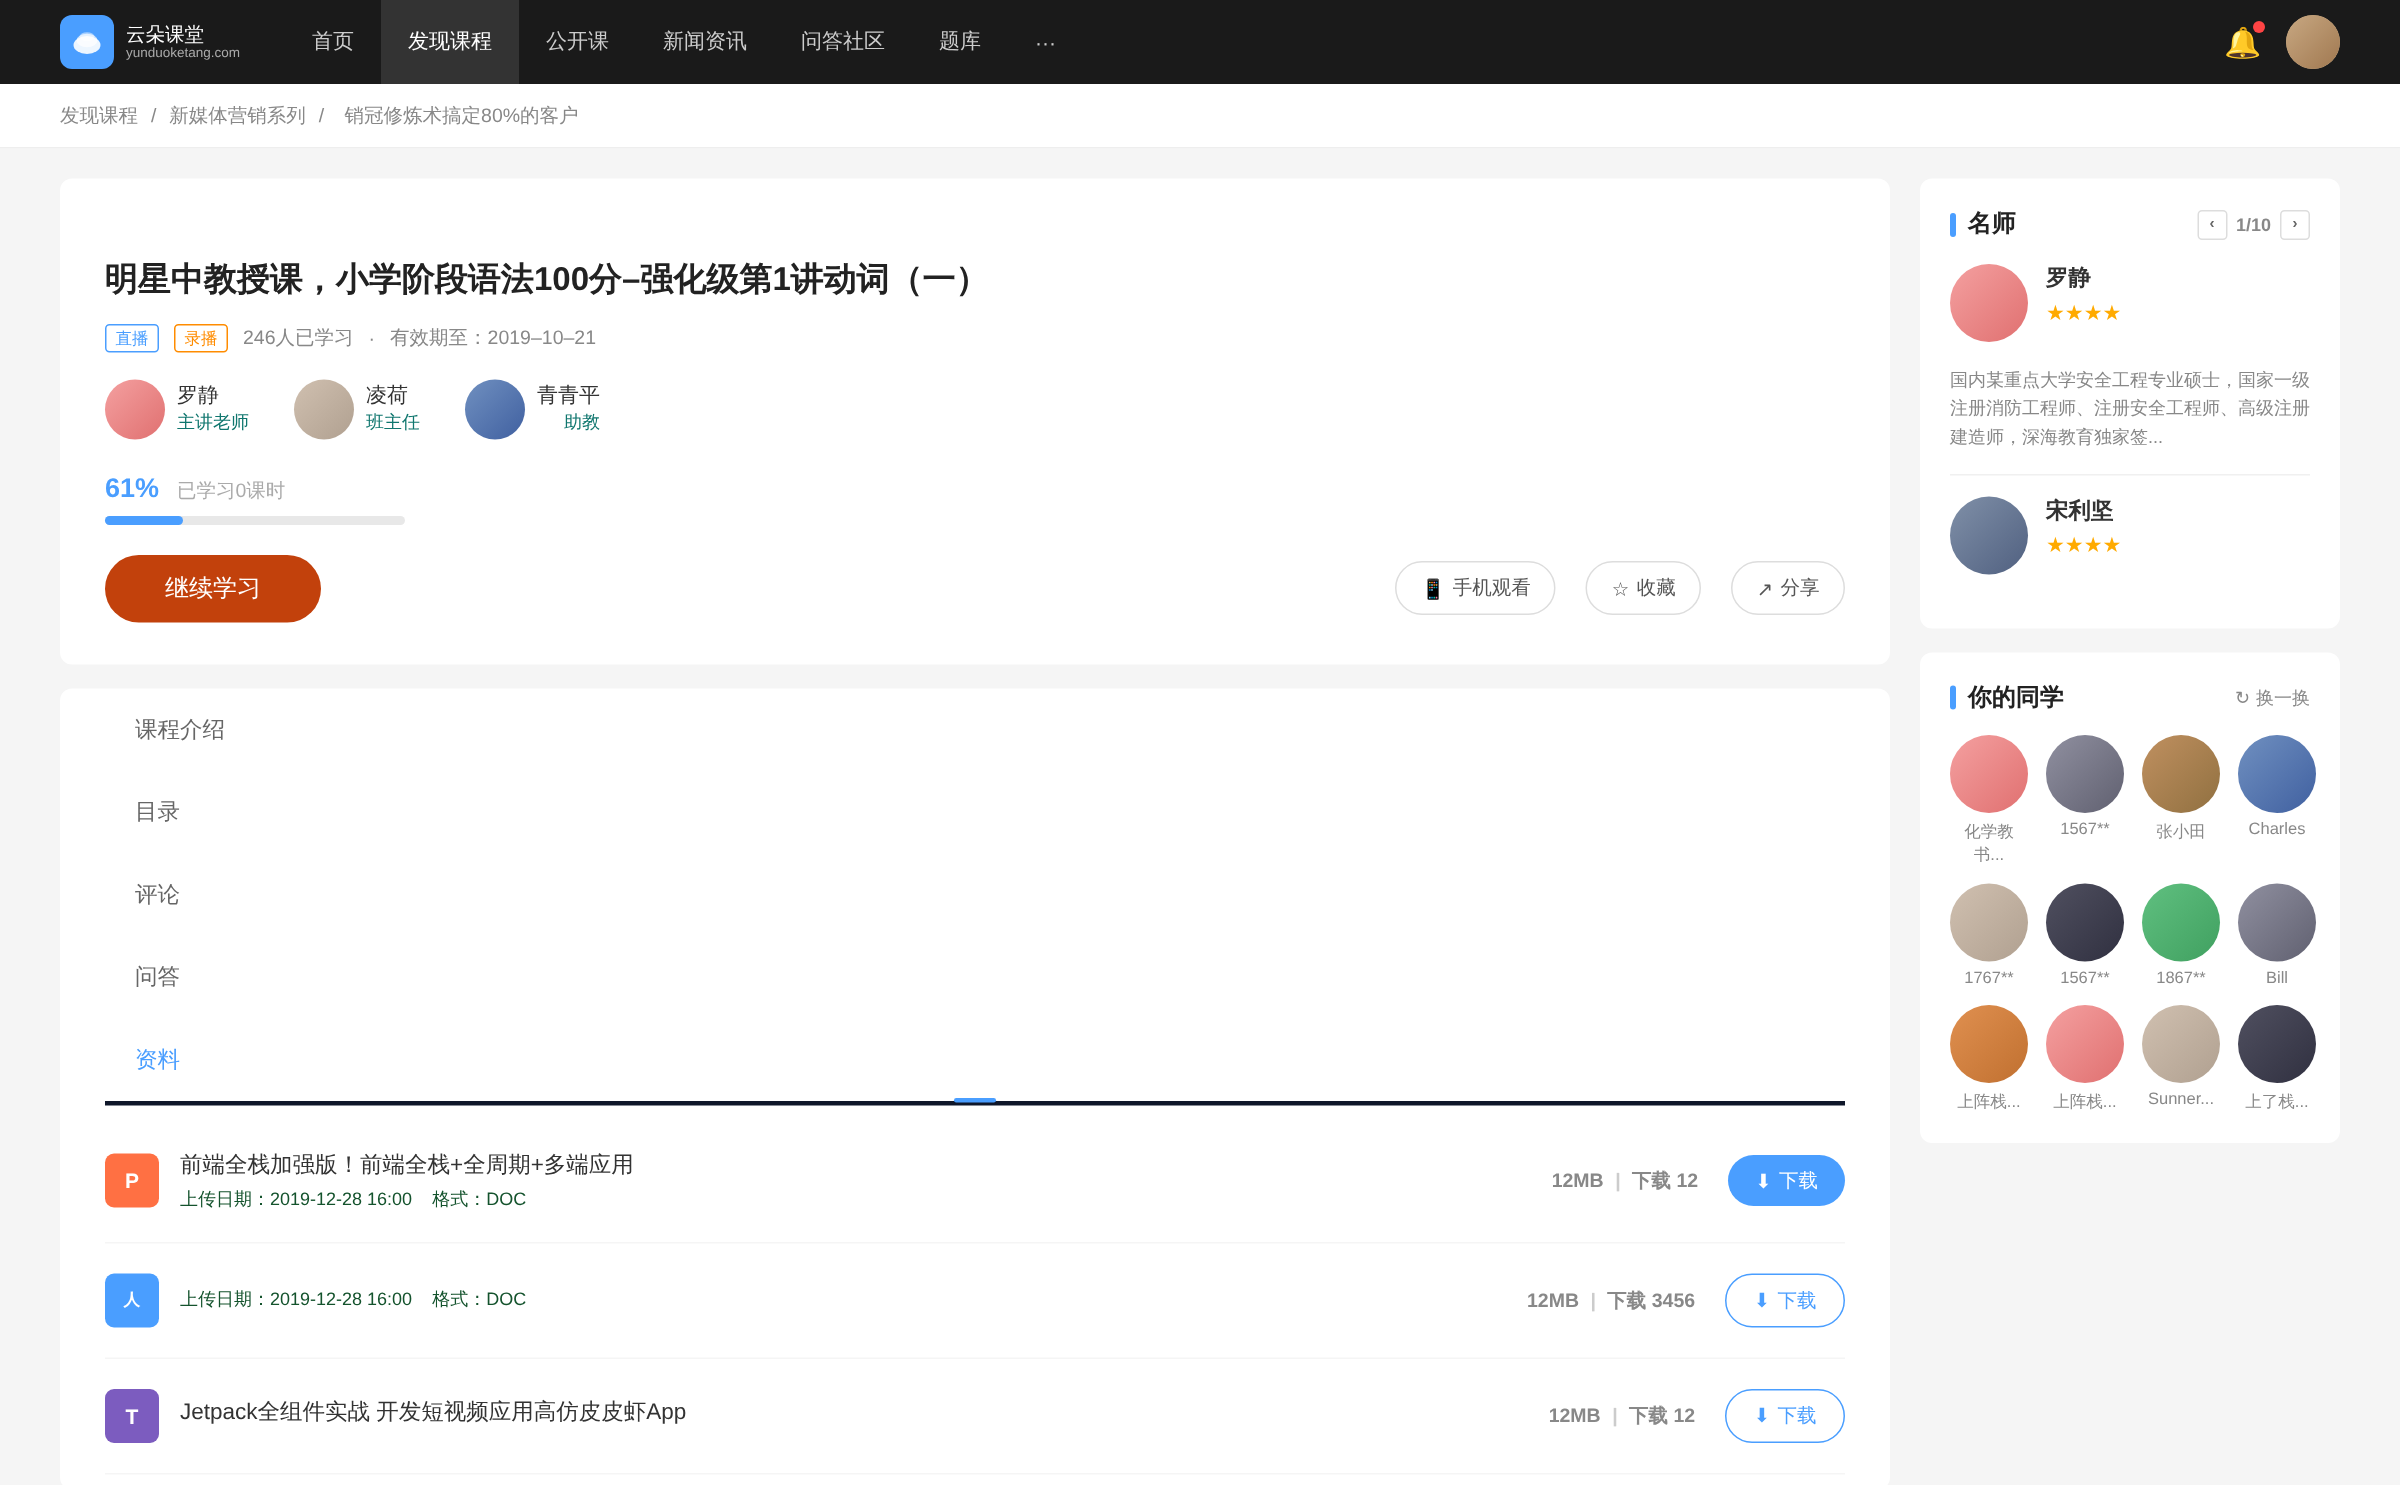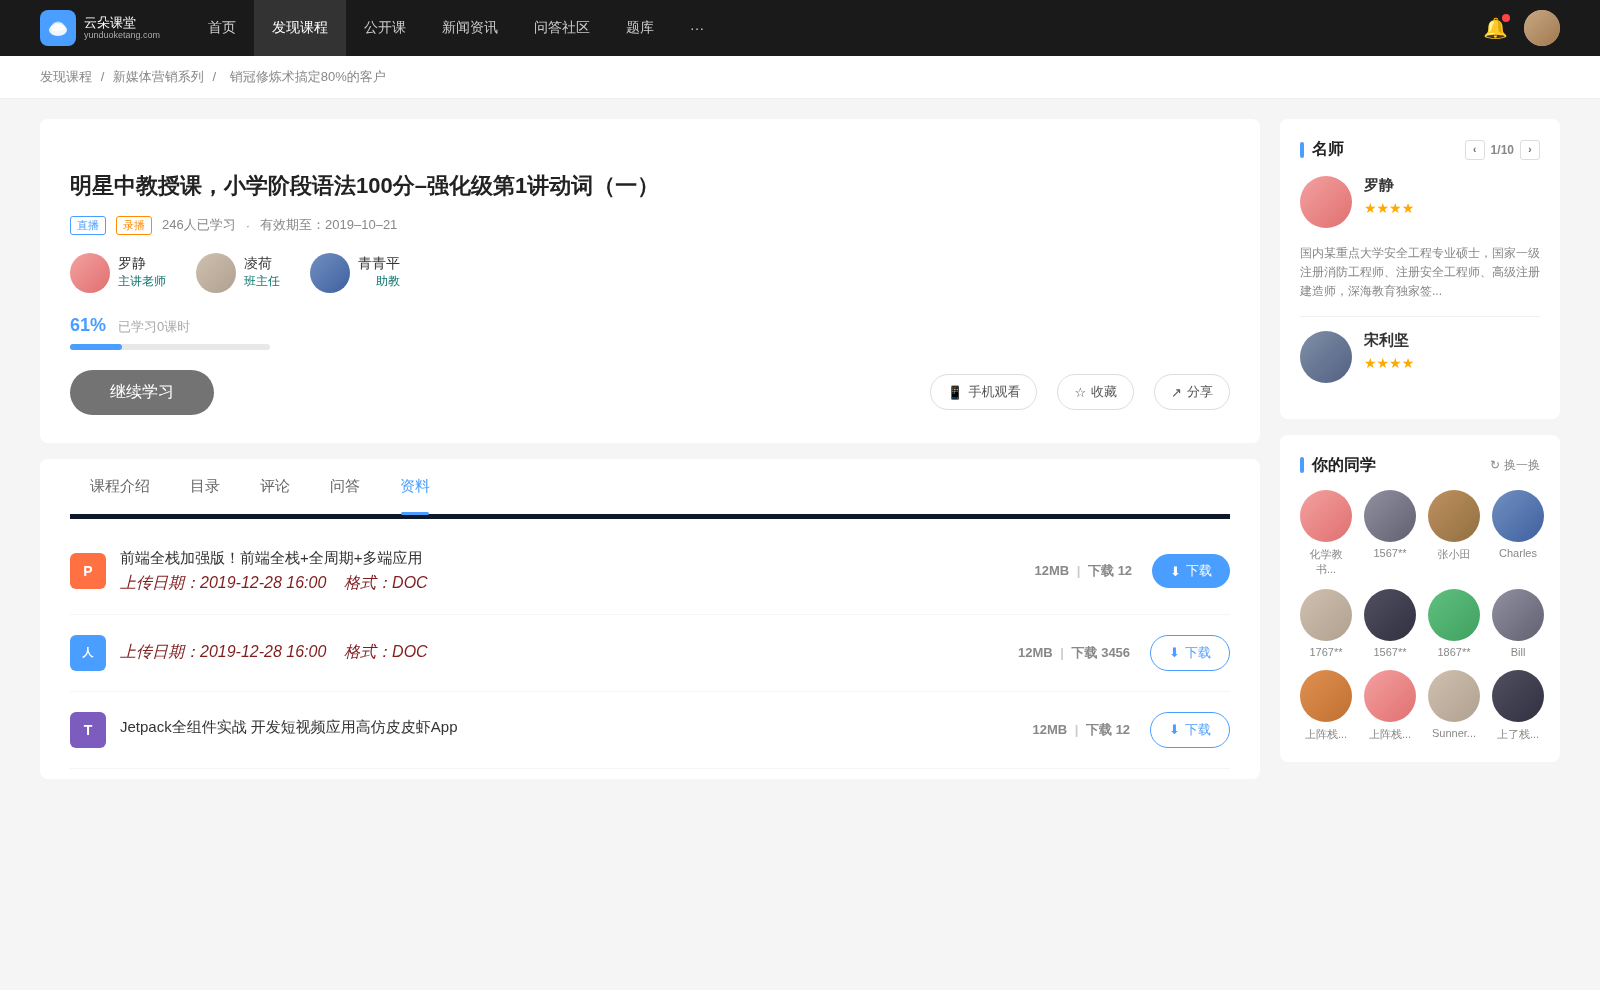--- a/index.html
+++ b/index.html
@@ -42,41 +42,41 @@
     .teacher-avatar { width: 40px; height: 40px; border-radius: 50%; overflow: hidden; }
     .teacher-info { display: flex; flex-direction: column; }
     .teacher-name { font-size: 14px; color: #333; font-weight: 500; }
     .teacher-role { font-size: 12px; color: #0f766e; text-align: right; }
     .progress-section { margin-bottom: 20px; }
     .progress-label { font-size: 18px; font-weight: bold; color: #4a9eff; display: inline; }
     .progress-sub { font-size: 13px; color: #aaa; margin-left: 8px; }
     .progress-bar-bg { width: 200px; height: 6px; background: #e8e8e8; border-radius: 3px; margin-top: 8px; }
     .progress-bar-fill { height: 100%; background: #4a9eff; border-radius: 3px; }
     .course-actions { display: flex; align-items: center; gap: 20px; }
-    .btn-continue { background: #737373; color: #fff; border: none; border-radius: 24px; padding: 12px 40px; font-size: 16px; cursor: pointer; font-weight: 500; }
+    .btn-continue { background: #c2410c; color: #fff; border: none; border-radius: 24px; padding: 12px 40px; font-size: 16px; cursor: pointer; font-weight: 500; }
     .action-btns { margin-left: auto; display: flex; gap: 20px; }
     .action-btn { background: none; border: 1px solid #ddd; border-radius: 20px; padding: 8px 16px; font-size: 13px; color: #555; cursor: pointer; display: flex; align-items: center; gap: 5px; }
 
     
     .course-tabs-section { background: #fff; border-radius: 8px; padding: 0 30px; }
-    .tabs { display: flex; border-bottom: 5px solid #0f172a; }
+    .tabs { display: flex; border-bottom: 3px solid #0f172a; flex-direction: column; }
     .tab { padding: 18px 20px; font-size: 15px; color: #666; cursor: pointer; position: relative; }
     .tab.active { color: #4a9eff; font-weight: 500; }
     .tab.active::after { content: ''; position: absolute; bottom: -1px; left: 50%; transform: translateX(-50%); width: 28px; height: 3px; background: #4a9eff; border-radius: 2px; }
 
     
     .file-list { padding: 10px 0; }
     .file-item { display: flex; align-items: center; padding: 20px 0; border-bottom: 1px solid #f5f5f5; }
     .file-icon { width: 36px; height: 36px; border-radius: 6px; display: flex; align-items: center; justify-content: center; font-size: 14px; font-weight: bold; color: #fff; margin-right: 14px; flex-shrink: 0; }
     .file-icon.orange { background: #ff7043; }
     .file-icon.blue { background: #4a9eff; }
     .file-icon.purple { background: #7c5cbf; }
     .file-info { flex: 1; }
     .file-name { font-size: 15px; color: #333; margin-bottom: 5px; font-weight: 500; }
-    .file-meta { font-size: 16px; color: #7f1d1d; font-style: italic; }
+    .file-meta { font-size: 12px; color: #14532d; }
     .file-stats { color: #888; font-size: 13px; margin-right: 20px; white-space: nowrap; font-weight: bold; }
     .btn-download { background: #fff; border: 1px solid #4a9eff; border-radius: 20px; color: #4a9eff; padding: 8px 18px; font-size: 13px; cursor: pointer; display: flex; align-items: center; gap: 5px; }
     .btn-download-filled { background: #4a9eff; color: #fff; border: none; }
 
     
     .panel-card { background: #fff; border-radius: 8px; padding: 20px; margin-bottom: 16px; }
     .panel-title { font-size: 16px; font-weight: bold; color: #222; margin-bottom: 16px; display: flex; align-items: center; justify-content: space-between; }
     .panel-title-left { display: flex; align-items: center; gap: 8px; }
     .panel-title-bar { width: 4px; height: 16px; background: #4a9eff; border-radius: 2px; }
     .panel-nav { display: flex; align-items: center; gap: 6px; font-size: 12px; color: #888; }

